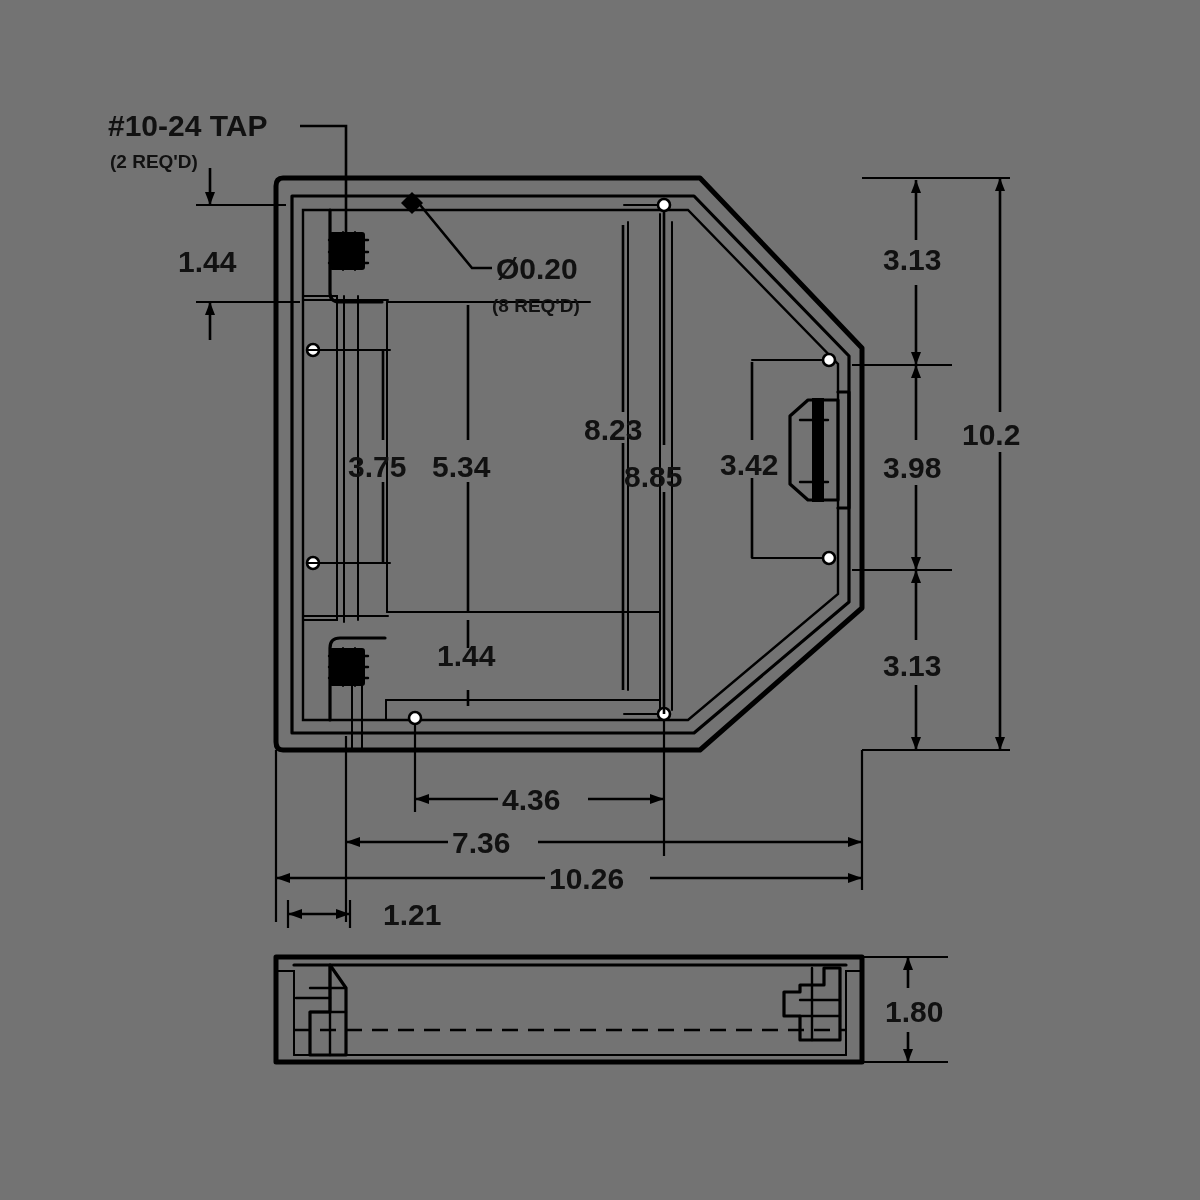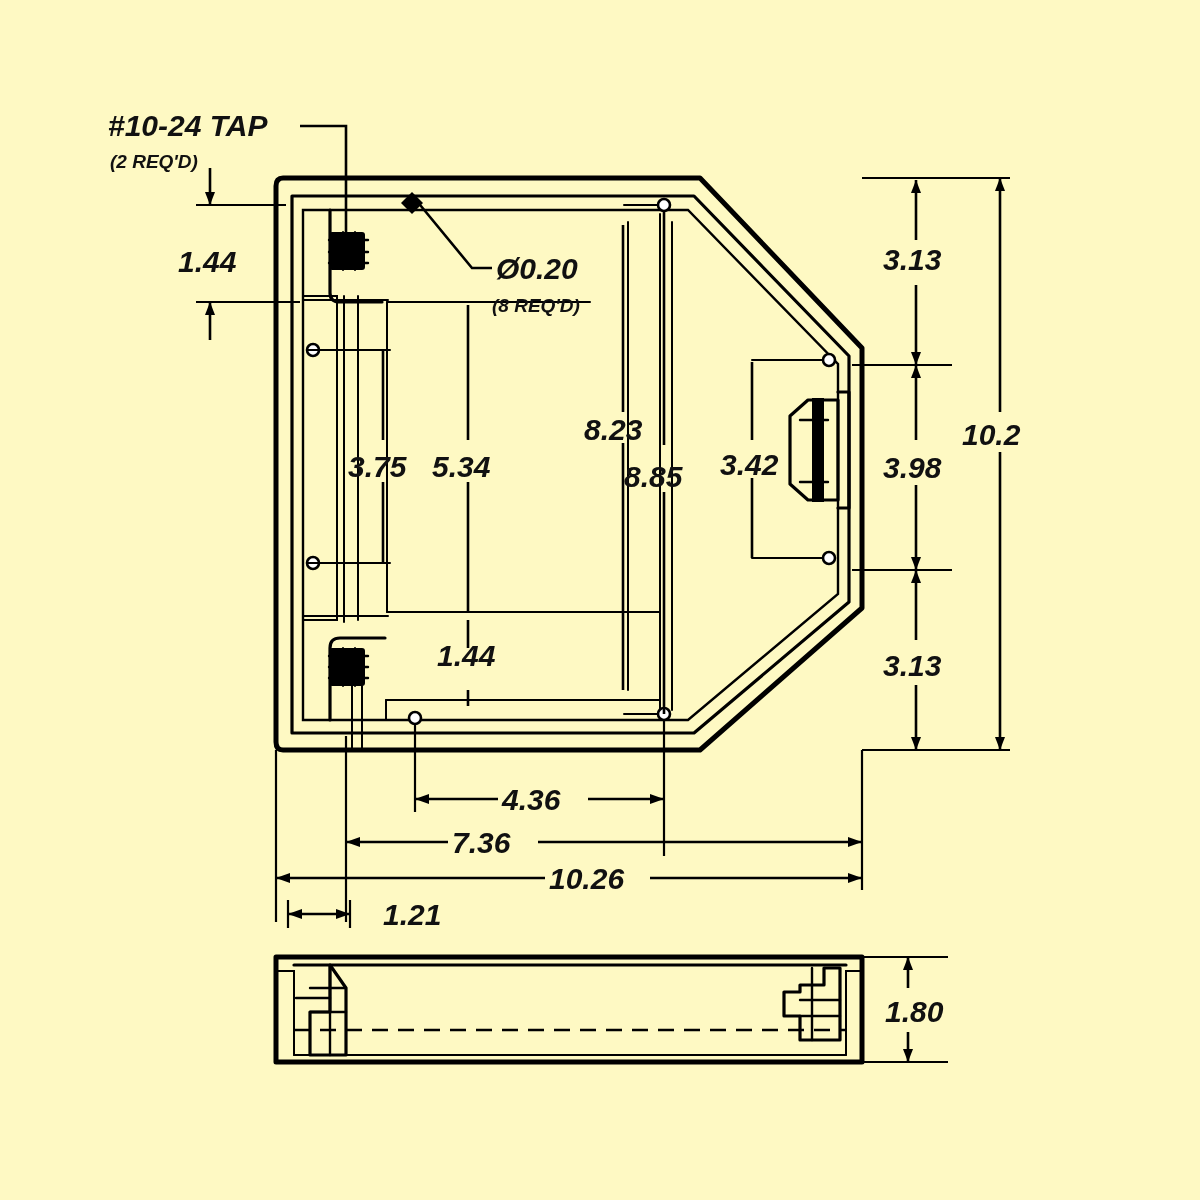--- a/index.html
+++ b/index.html
@@ -1,18 +1,18 @@
 <!DOCTYPE html>
 <html><head>
 <meta charset="utf-8">
 <style>
   html,body{margin:0;padding:0;background:#ffffff;}
   body{width:1200px;height:1200px;overflow:hidden;
        font-family:"Liberation Sans",sans-serif;}
-  #sheet{position:relative;width:1200px;height:1200px;background:#fef9c3;font-style:italic;}
+  #sheet{position:relative;width:1200px;height:1200px;background:#737373;}
   svg{display:block;}
   .dimtext{font-family:"Liberation Sans",sans-serif;font-weight:bold;fill:#111;}
   .t30{font-size:30px;}
   .t22{font-size:19px;}
   .outline{fill:none;stroke:#000;stroke-width:5;stroke-linejoin:round;stroke-linecap:round;}
   .outline2{fill:none;stroke:#000;stroke-width:3.2;stroke-linejoin:round;stroke-linecap:round;}
   .thin{fill:none;stroke:#000;stroke-width:2.4;stroke-linecap:round;}
   .thin2{fill:none;stroke:#000;stroke-width:2.0;stroke-linecap:round;}
   .dimline{fill:none;stroke:#000;stroke-width:2.6;}
   .extline{fill:none;stroke:#000;stroke-width:2.2;}

